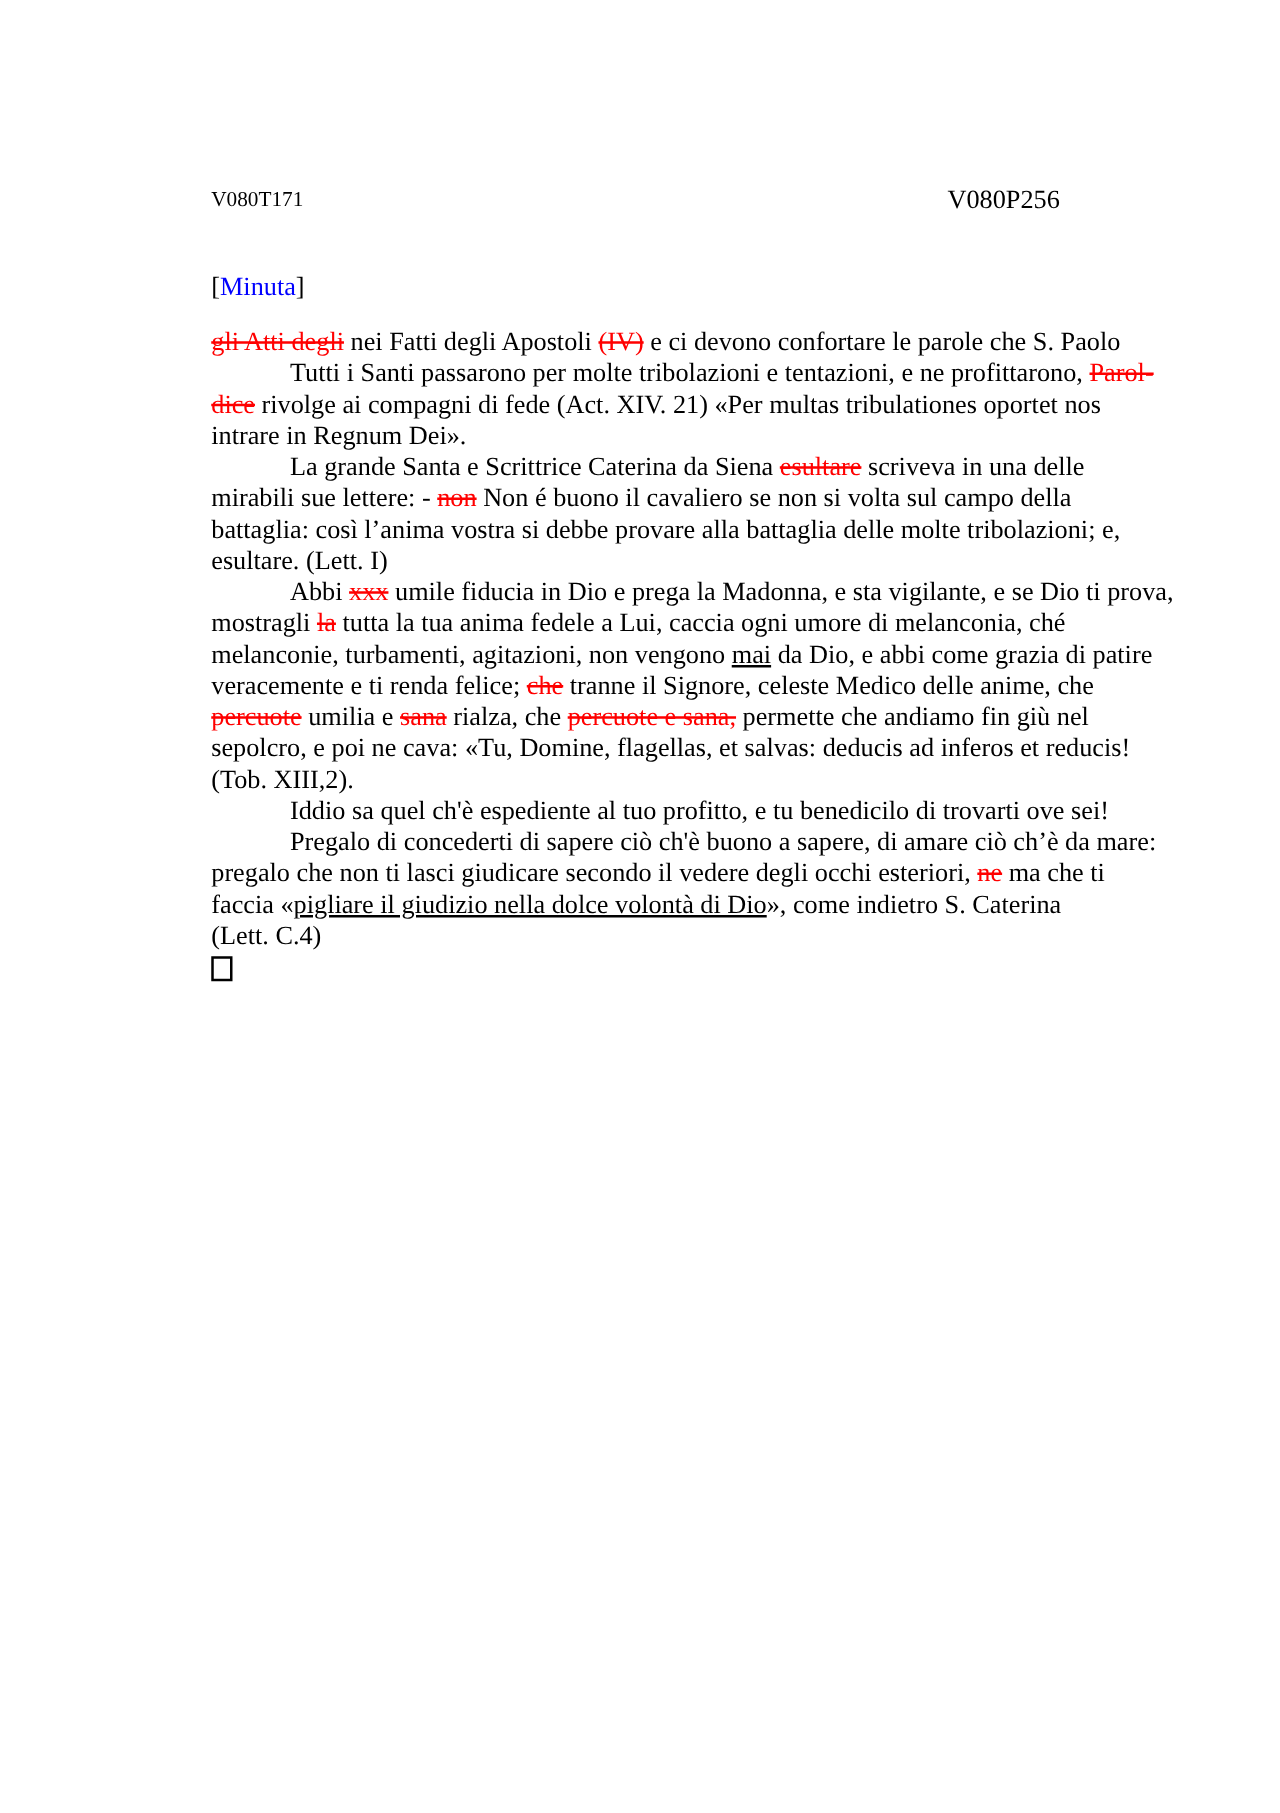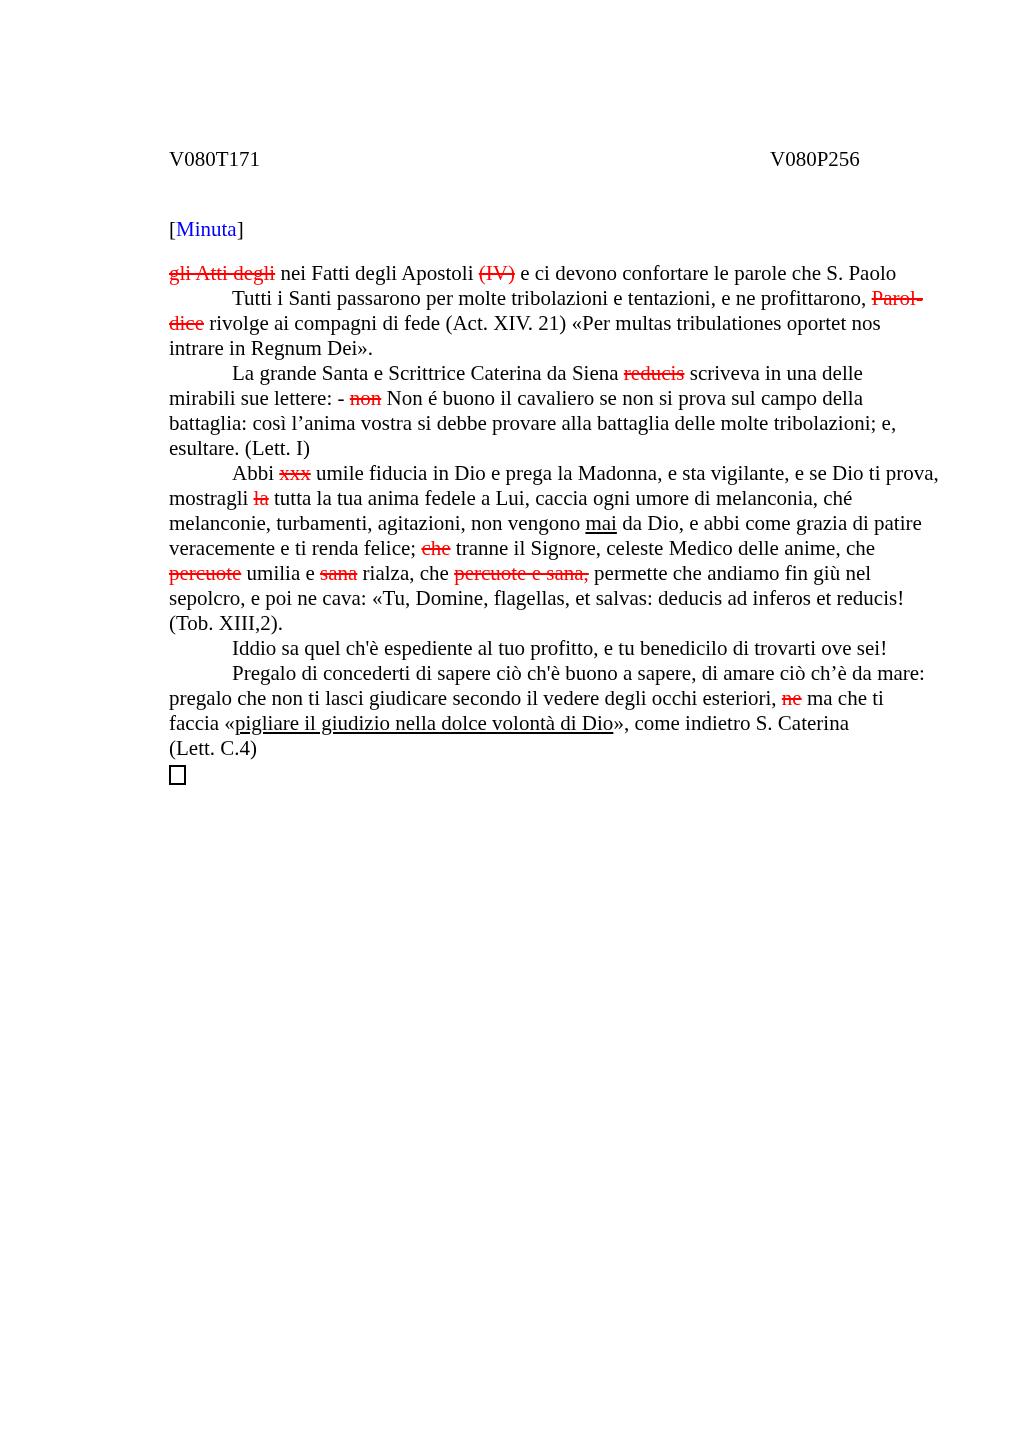--- a/index.html
+++ b/index.html
@@ -9,30 +9,29 @@
     height: 1450px;
     background: var(--bg, #ffffff);
     font-family: "Liberation Serif", "DejaVu Serif", serif;
     color: var(--ink, #000000);
     overflow: hidden;
   }
   .hdr-left {
     position: absolute;
     top: 147px;
     left: 169px;
-    font-size: 21px;
+    font-size: 17px;
     line-height: 25px;
   }
   .hdr-right {
     position: absolute;
     top: 147px;
     left: 758px;
     font-size: 21px;
     line-height: 25px;
-    margin-left: 12px;
   }
   .minuta-line {
     position: absolute;
     top: 217px;
     left: 169px;
     font-size: 21px;
     line-height: 25px;
   }
   .minuta-label { color: var(--blue, #0000ff); }
   .doc-body {
@@ -71,22 +70,22 @@
 
   <div class="minuta-line">
     <span>[</span><span class="minuta-label">Minuta</span><span>]</span>
   </div>
 
   <div class="doc-body">
       <div class="line"><span class="del">gli Atti degli</span><span> nei Fatti degli Apostoli </span><span class="del">(IV)</span><span> e ci devono confortare le parole che S. Paolo</span></div>
       <div class="line first"><span>Tutti i Santi passarono per molte tribolazioni e tentazioni, e ne profittarono, </span><span class="del">Parol-</span></div>
       <div class="line"><span class="del">dice</span><span> rivolge ai compagni di fede (Act. XIV. 21) «Per multas tribulationes oportet nos</span></div>
       <div class="line"><span>intrare in Regnum Dei».</span></div>
-      <div class="line first"><span>La grande Santa e Scrittrice Caterina da Siena </span><span class="del">reducis</span><span> scriveva in una delle</span></div>
-      <div class="line"><span>mirabili sue lettere: - </span><span class="del">non</span><span> Non é buono il cavaliero se non si prova sul campo della</span></div>
+      <div class="line first"><span>La grande Santa e Scrittrice Caterina da Siena </span><span class="del">esultare</span><span> scriveva in una delle</span></div>
+      <div class="line"><span>mirabili sue lettere: - </span><span class="del">non</span><span> Non é buono il cavaliero se non si volta sul campo della</span></div>
       <div class="line"><span>battaglia: così l’anima vostra si debbe provare alla battaglia delle molte tribolazioni; e,</span></div>
       <div class="line"><span>esultare. (Lett. I)</span></div>
       <div class="line first"><span>Abbi </span><span class="del">xxx</span><span> umile fiducia in Dio e prega la Madonna, e sta vigilante, e se Dio ti prova,</span></div>
       <div class="line"><span>mostragli </span><span class="del">la</span><span> tutta la tua anima fedele a Lui, caccia ogni umore di melanconia, ché</span></div>
       <div class="line"><span>melanconie, turbamenti, agitazioni, non vengono </span><span class="und">mai</span><span> da Dio, e abbi come grazia di patire</span></div>
       <div class="line"><span>veracemente e ti renda felice; </span><span class="del">che</span><span> tranne il Signore, celeste Medico delle anime, che</span></div>
       <div class="line"><span class="del">percuote</span><span> umilia e </span><span class="del">sana</span><span> rialza, che </span><span class="del">percuote e sana,</span><span> permette che andiamo fin giù nel</span></div>
       <div class="line"><span>sepolcro, e poi ne cava: «Tu, Domine, flagellas, et salvas: deducis ad inferos et reducis!</span></div>
       <div class="line"><span>(Tob. XIII,2).</span></div>
       <div class="line first"><span>Iddio sa quel ch'è espediente al tuo profitto, e tu benedicilo di trovarti ove sei!</span></div>

